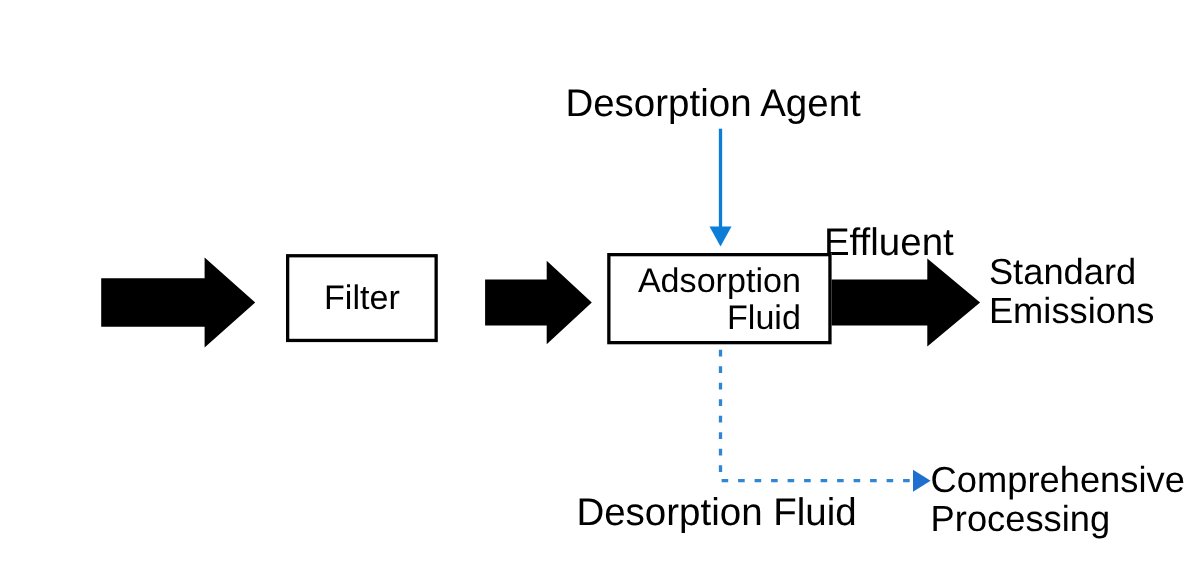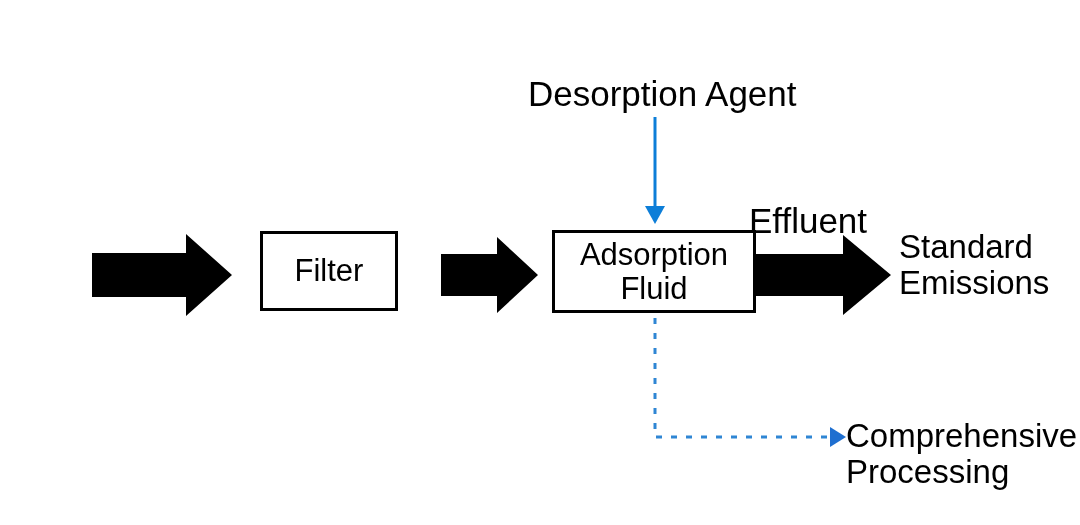--- a/index.html
+++ b/index.html
@@ -27,35 +27,35 @@
     white-space: normal;
   }
   .box {
     position: absolute;
     box-sizing: border-box;
     border: 3px solid #000000;
     background: #ffffff;
     display: flex;
     align-items: center;
     justify-content: center;
-    text-align: center;
+    text-align: right;
     line-height: 1.08;
   }
   .svg-layer {
     position: absolute;
     left: 0;
     top: 0;
     width: 1080px;
     height: 525px;
     overflow: visible;
   }
 
   
   #lbl-waste-water   { left: 10px;  top: 202px; font-size: 35px; }
-  #lbl-desorp-agent  { left: 514px; top: 75px;  font-size: 35px; margin-left: 14px; }
+  #lbl-desorp-agent  { left: 514px; top: 75px;  font-size: 35px; }
   #lbl-effluent      { left: 749px; top: 202px; font-size: 35px; }
   #lbl-standard      { left: 899px; top: 229px; font-size: 33px; width: 185px; }
   #lbl-desorp-fluid  { left: 524px; top: 447px; font-size: 35px; }
   #lbl-comprehensive { left: 846px; top: 418px; font-size: 33px; width: 236px; }
 
   #box-filter { left: 260px; top: 231px; width: 138px; height: 80px; font-size: 31px; }
   #box-tower  { left: 552px; top: 230px; width: 204px; height: 83px; font-size: 31px; }
 </style>
 </head>
 <body>
@@ -80,20 +80,21 @@
 
   <div class="label" id="lbl-desorp-agent">Desorption Agent</div>
 
   <div class="label" id="lbl-effluent">Effluent</div>
 
   <div class="label multi" id="lbl-standard">
     <div>Standard</div>
     <div>Emissions</div>
   </div>
 
+  <div class="label" id="lbl-desorp-fluid">Desorption Fluid</div>
 
   <div class="label multi" id="lbl-comprehensive">
     <div>Comprehensive</div>
     <div>Processing</div>
   </div>
 
   <div class="box" id="box-filter">
     <span>Filter</span>
   </div>
 

